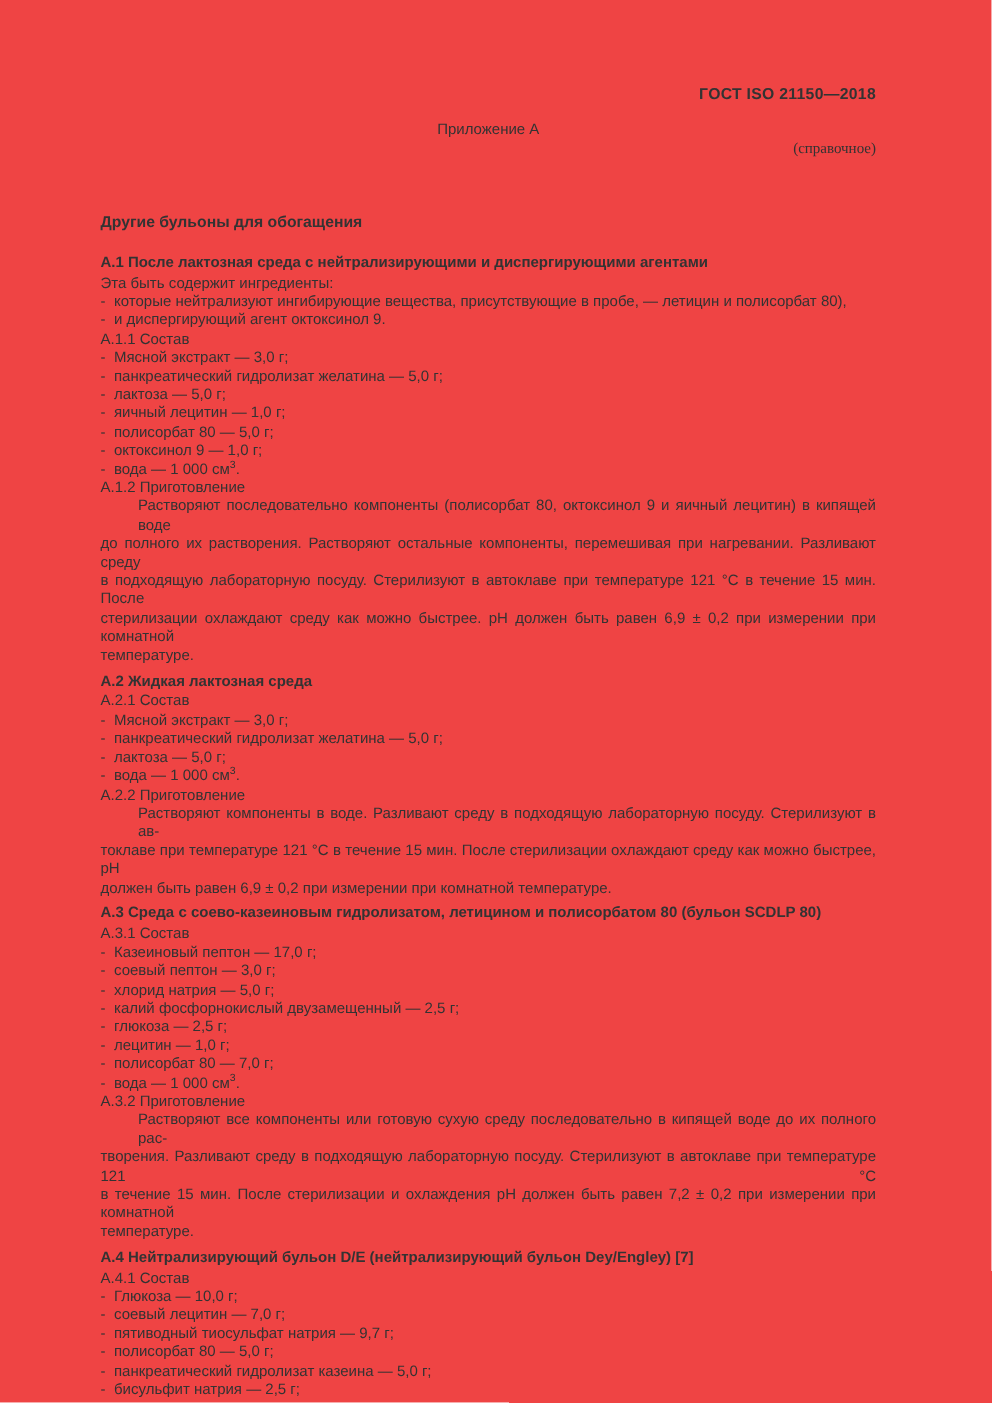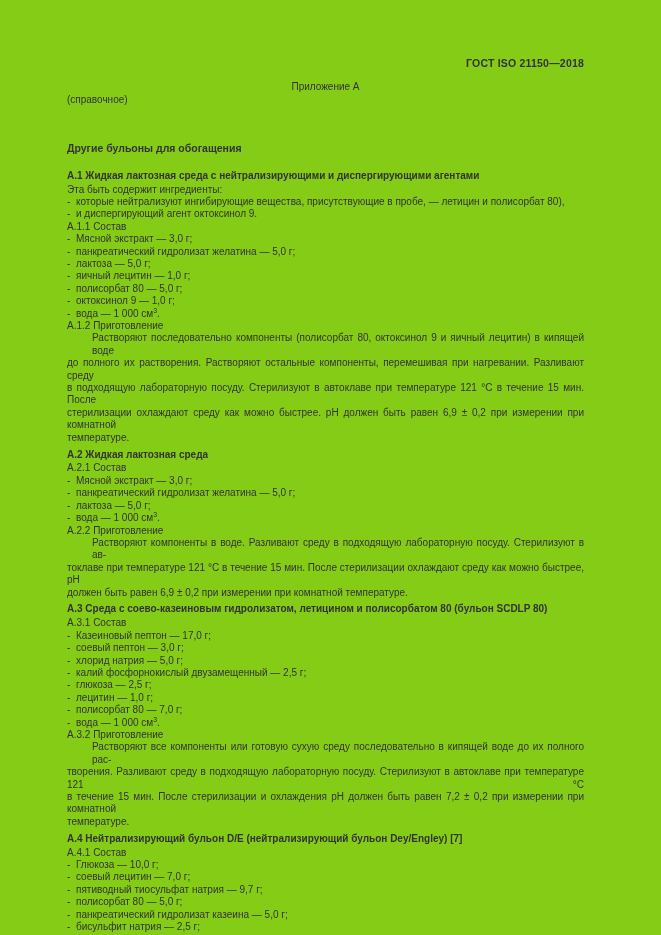--- a/index.html
+++ b/index.html
@@ -1,30 +1,30 @@
 <!DOCTYPE html>
 <html lang="ru"><head>
 <meta charset="utf-8">
 <style>
   html,body{margin:0;padding:0;background:#ffffff;}
   .page{
     position:relative;
     width:661px;height:935px;
-    background:#84cc16;
+    background:#ef4444;
     color:#333333;
     font-family:"Liberation Sans", sans-serif;
     font-size:10px;
     line-height:12.4px;
     box-sizing:border-box;
     padding:57px 77px 0 67px;
     overflow:hidden;
   }
   .doc-code{font-weight:700;font-size:10.5px;text-align:right;letter-spacing:.2px;}
   .app-label{text-align:center;margin-top:12px;}
-  .app-kind{text-align:left;}
+  .app-kind{text-align:right;font-family:Liberation Serif, serif;}
   .doc-title{text-align:left;font-weight:700;font-size:10.5px;margin-top:36px;margin-bottom:15px;}
   .sec-h{font-weight:700;margin-top:4.5px;margin-bottom:1.5px;}
   .sub-h{font-weight:400;}
   .li{display:flex;}
   .li .dash{width:9px;flex:none;}
   .jl{text-align:justify;text-align-last:justify;}
   .jl.first{padding-left:25px;}
   .jl.last{text-align:center;text-align-last:left;}
   sup{font-size:7px;line-height:0;vertical-align:super;}
 </style>
@@ -33,21 +33,21 @@
 
 <div class="page">
 
   <div class="doc-code">ГОСТ ISO 21150—2018</div>
 
   <div class="app-label">Приложение А</div>
   <div class="app-kind">(справочное)</div>
 
   <div class="doc-title">Другие бульоны для обогащения</div>
 
-  <div class="sec-h">А.1 Жидкая лактозная среда с нейтрализирующими и диспергирующими агентами</div>
+  <div class="sec-h">А.1 После лактозная среда с нейтрализирующими и диспергирующими агентами</div>
   <div>Эта быть содержит ингредиенты:</div>
   <div class="li">
     <span class="dash">-</span>
     <span>которые нейтрализуют ингибирующие вещества, присутствующие в пробе, — летицин и полисорбат 80),</span>
   </div>
   <div class="li">
     <span class="dash">-</span>
     <span>и диспергирующий агент октоксинол 9.</span>
   </div>
   <div class="sub-h">А.1.1 Состав</div>

